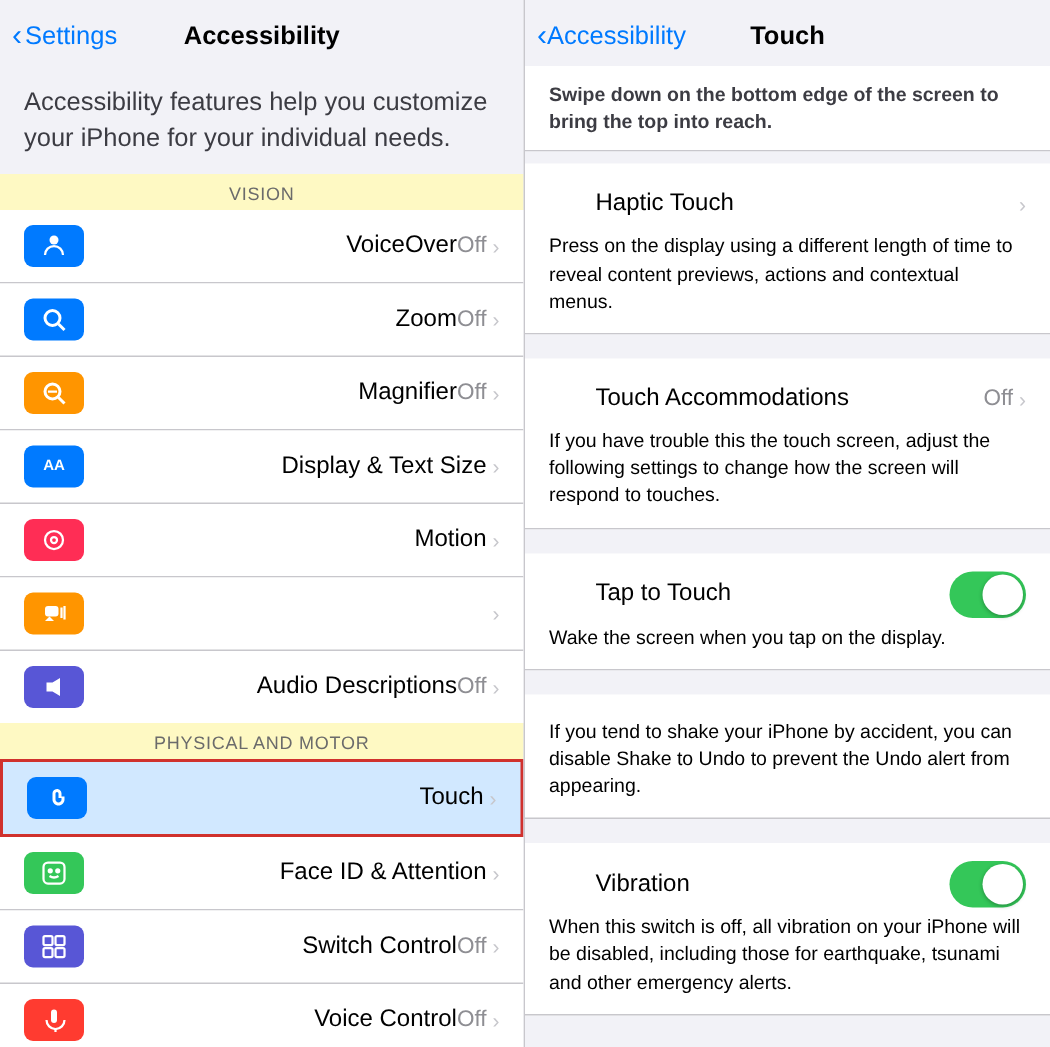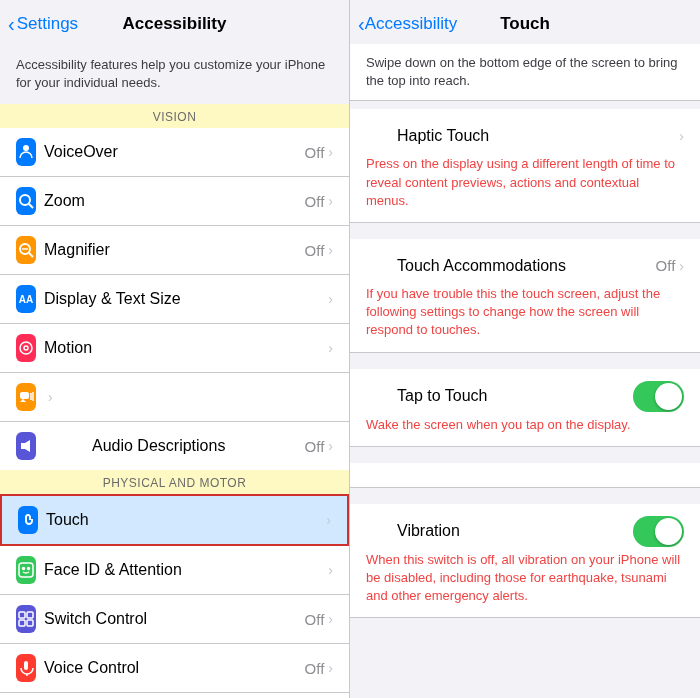--- a/index.html
+++ b/index.html
@@ -48,21 +48,21 @@
     }
     .nav-title {
       font-size: 17px;
       font-weight: 600;
       color: #000;
     }
 
     .description-box {
       background: #f2f2f7;
       padding: 12px 16px;
-      font-size: 13px;
+      font-size: 17px;
       color: #3c3c43;
       line-height: 1.4;
     }
 
     .section-header {
       padding: 6px 16px 4px;
       font-size: 12px;
       font-weight: 500;
       color: #6b6b6b;
       text-transform: uppercase;
@@ -88,38 +88,38 @@
     .list-item:last-child {
       border-bottom: none;
       gap: 48px;
     }
     .list-item.highlighted {
       background: #d1e8ff;
       border: 2px solid #d0312d;
     }
 
     .item-icon {
-      width: 20px;
+      width: 40px;
       height: 28px;
       border-radius: 6px;
       margin-right: 8px;
       display: flex;
       align-items: center;
       justify-content: center;
       flex-shrink: 0;
       color: #fff;
       font-size: 16px;
       text-align: center;
     }
 
     .item-content {
       flex: 1;
       display: flex;
       align-items: center;
-      justify-content: space-between;
+      justify-content: flex-end;
     }
 
     .item-label {
       font-size: 16px;
       color: #000;
     }
 
     .item-right {
       display: flex;
       align-items: center;
@@ -176,20 +176,21 @@
       overflow: hidden;
     }
 
     .right-top-desc {
       background: #fff;
       padding: 10px 16px;
       font-size: 13px;
       color: #3c3c43;
       line-height: 1.4;
       border-bottom: 0.5px solid #c8c7cc;
+      font-weight: bold;
     }
 
     .right-item {
       padding: 12px 16px;
       background: #fff;
       border-bottom: 0.5px solid #c8c7cc;
     }
 
     .right-item-row {
       display: flex;
@@ -200,21 +201,21 @@
 
     .right-item-label {
       font-size: 16px;
       color: #000;
       font-weight: 400;
       margin-left: 31px;
     }
 
     .right-item-desc {
       font-size: 13px;
-      color: #ef4444;
+      color: #000000;
       margin-top: 4px;
       line-height: 1.4;
     }
 
     .right-item-value {
       color: #8e8e93;
       font-size: 15px;
       display: flex;
       align-items: center;
     }
@@ -495,20 +496,21 @@
       <div class="right-item-row">
         <span class="right-item-label">Tap to Touch</span>
         <div class="toggle"></div>
       </div>
       <div class="right-item-desc">Wake the screen when you tap on the display.</div>
     </div>
 
     <div class="right-gap"></div>
 
     <div class="right-item">
+      <div class="right-item-desc">If you tend to shake your iPhone by accident, you can disable Shake to Undo to prevent the Undo alert from appearing.</div>
     </div>
 
     <div class="right-gap"></div>
 
     <div class="right-item">
       <div class="right-item-row">
         <span class="right-item-label">Vibration</span>
         <div class="toggle"></div>
       </div>
       <div class="right-item-desc">When this switch is off, all vibration on your iPhone will be disabled, including those for earthquake, tsunami and other emergency alerts.</div>

